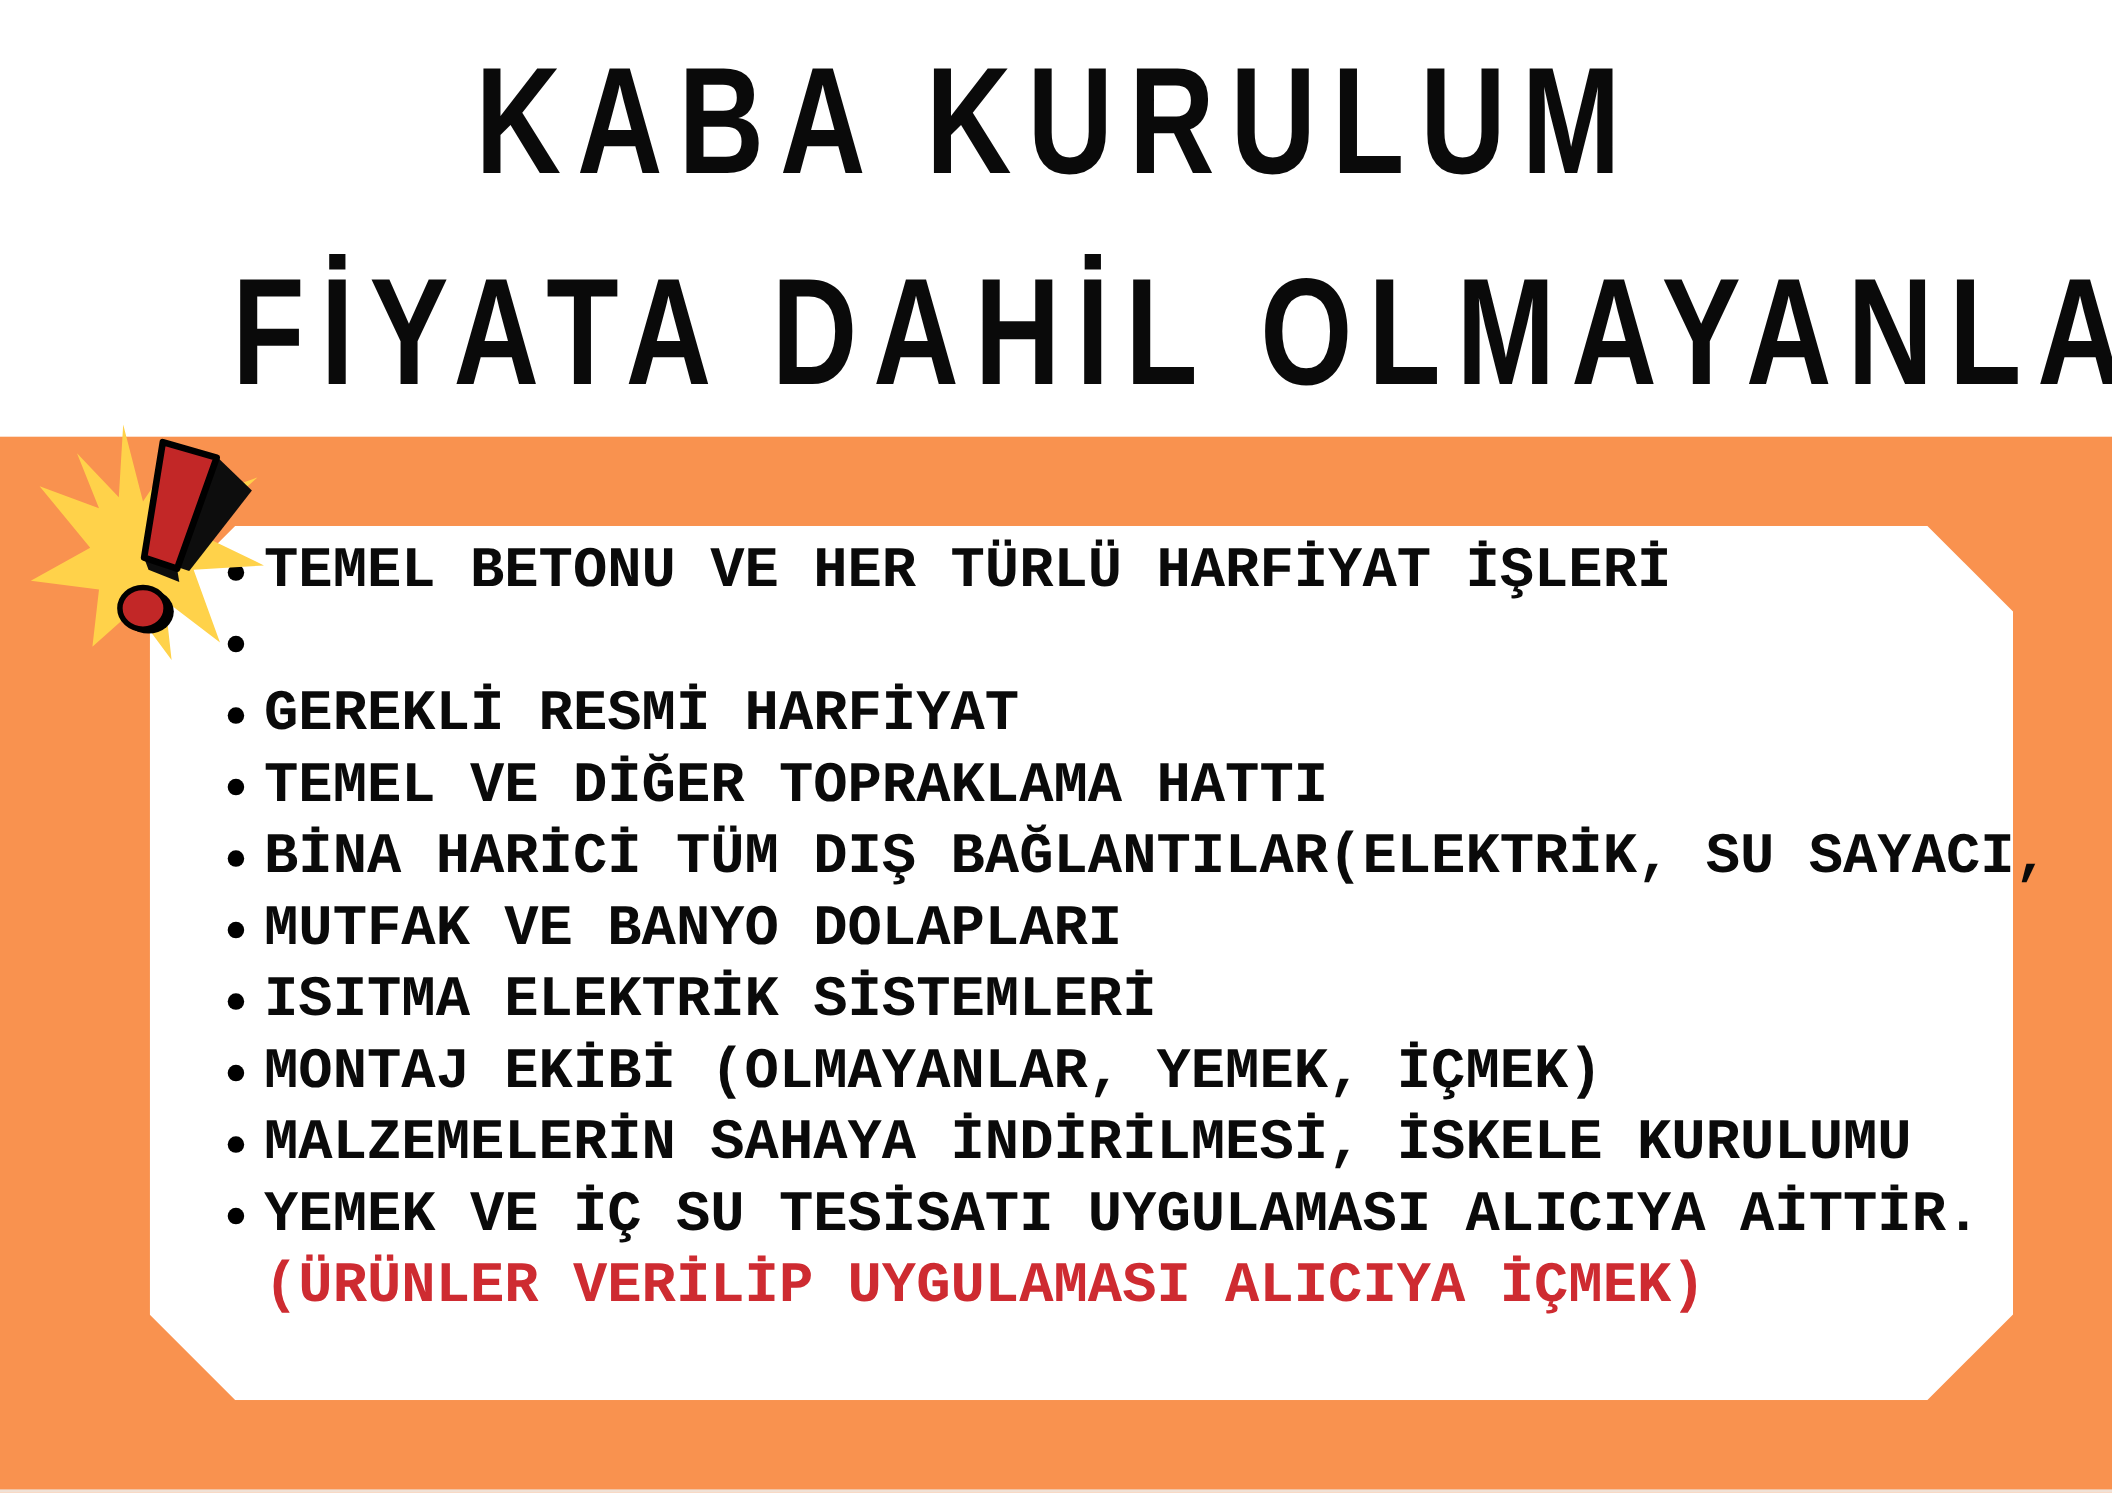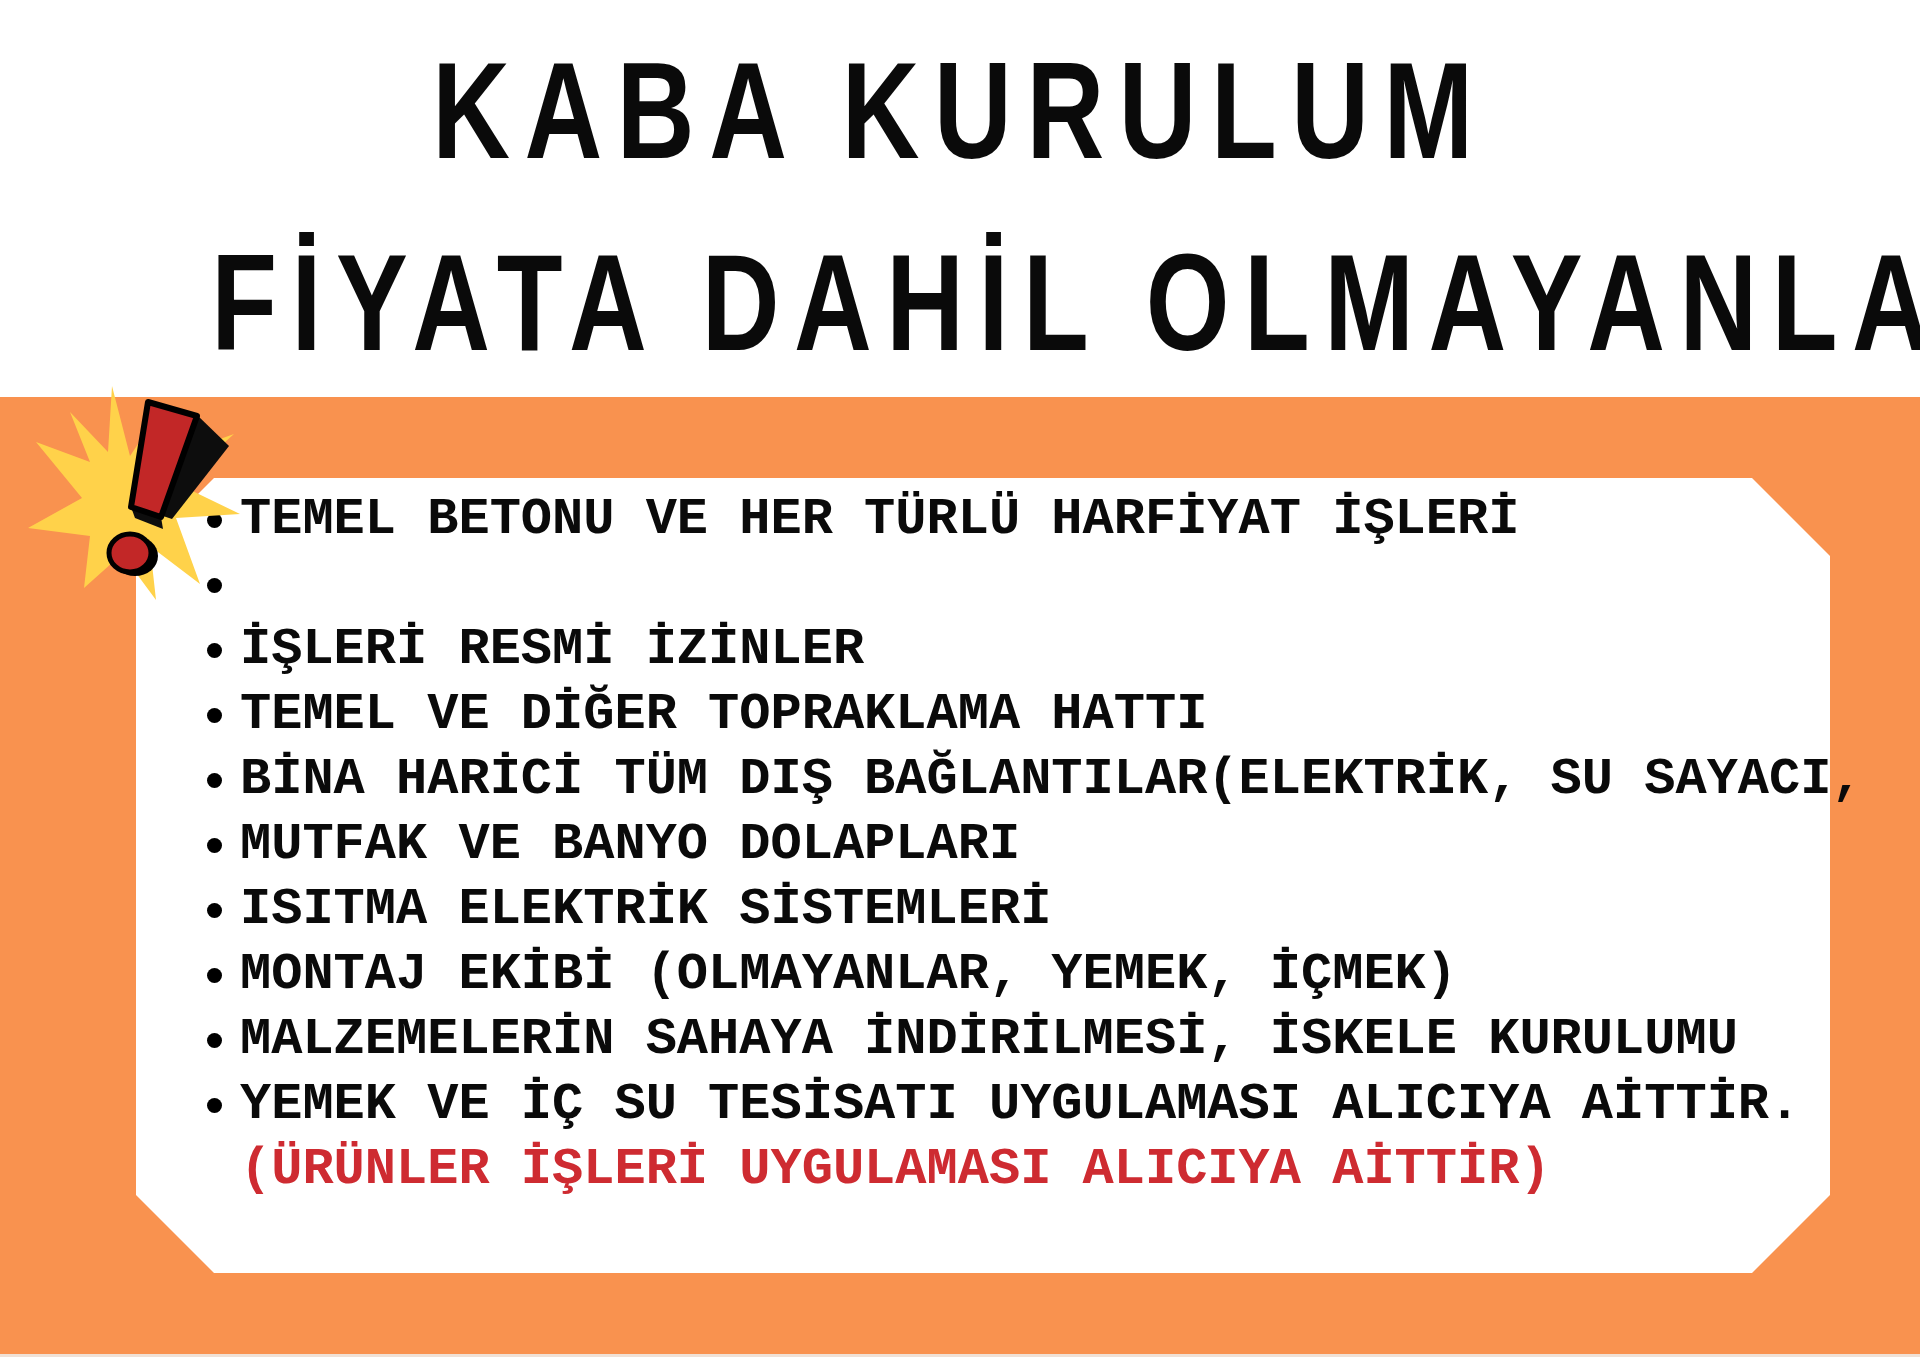--- a/index.html
+++ b/index.html
@@ -119,21 +119,21 @@
       <span class="bullet"></span>
       <span class="txt">TEMEL BETONU VE HER TÜRLÜ HARFİYAT İŞLERİ</span>
     </div>
 
     <div class="line">
       <span class="bullet"></span>
     </div>
 
     <div class="line">
       <span class="bullet"></span>
-      <span class="txt">İŞLERİ RESMİ İZİNLER</span>
+      <span class="txt">GEREKLİ RESMİ HARFİYAT</span>
     </div>
 
     <div class="line">
       <span class="bullet"></span>
       <span class="txt">TEMEL VE DİĞER TOPRAKLAMA HATTI</span>
     </div>
 
     <div class="line">
       <span class="bullet"></span>
       <span class="txt">BİNA HARİCİ TÜM DIŞ BAĞLANTILAR(ELEKTRİK, SU SAYACI,</span>
@@ -160,21 +160,21 @@
       <span class="txt">MALZEMELERİN SAHAYA İNDİRİLMESİ, İSKELE KURULUMU</span>
     </div>
 
     <div class="line">
       <span class="bullet"></span>
       <span class="txt">YEMEK VE İÇ SU TESİSATI UYGULAMASI ALICIYA AİTTİR.</span>
     </div>
 
     <div class="line no-bullet red">
       
-      <span class="txt">(ÜRÜNLER İŞLERİ UYGULAMASI ALICIYA AİTTİR)</span>
+      <span class="txt">(ÜRÜNLER VERİLİP UYGULAMASI ALICIYA İÇMEK)</span>
     </div>
   </div>
 
   <svg class="warning-icon" viewBox="0 0 222 222" xmlns="http://www.w3.org/2000/svg">
     <polygon points="86,0 104,70 132,28 130,76 208,48 152,98 214,128 150,132 174,198 124,160 130,214 96,168 58,202 64,150 2,142 56,112 10,56 64,76 44,26 82,66" style="fill: var(--icon-yellow, #FFD24A);"></polygon>
     <g>
       <polygon points="170,28 203,60 146,133 131,128" style="fill:#0d0d0d;"></polygon>
       <polygon points="105,121 135,131 137,143 109,132" style="fill:#0d0d0d;"></polygon>
       <polygon points="122,16 171,30 135,131 105,121" style="fill: var(--icon-red, #C22727); stroke:#000; stroke-width:6; stroke-linejoin:round;"></polygon>
       <ellipse cx="109" cy="170" rx="23" ry="20" style="fill:#000;"></ellipse>

